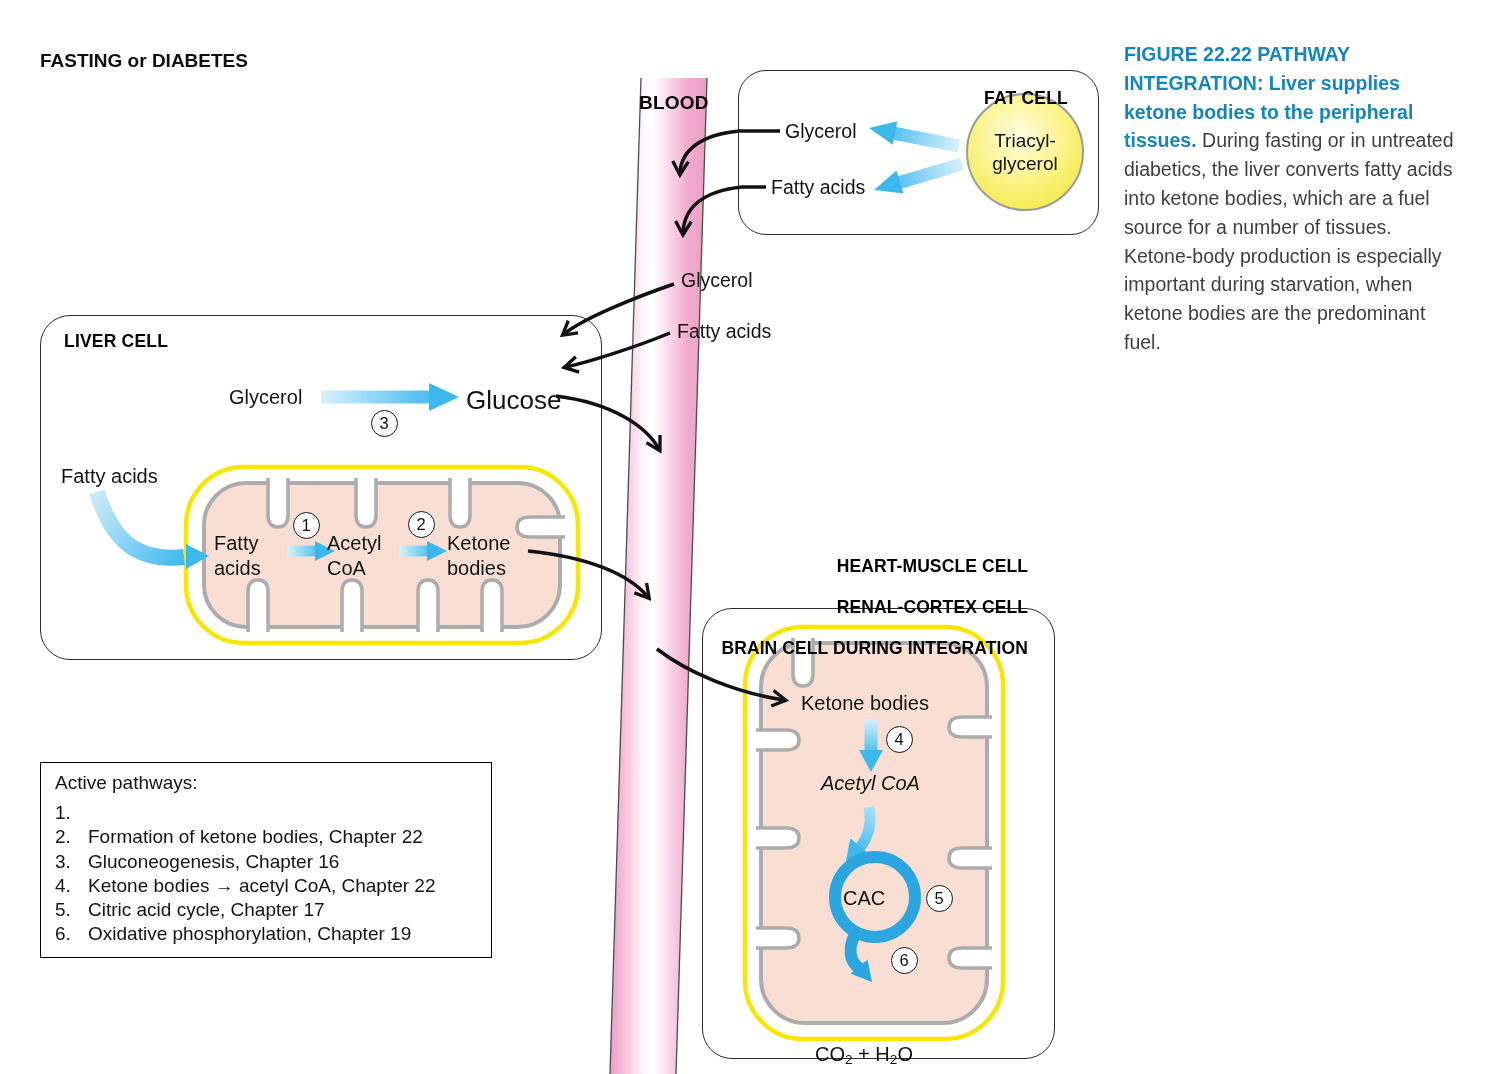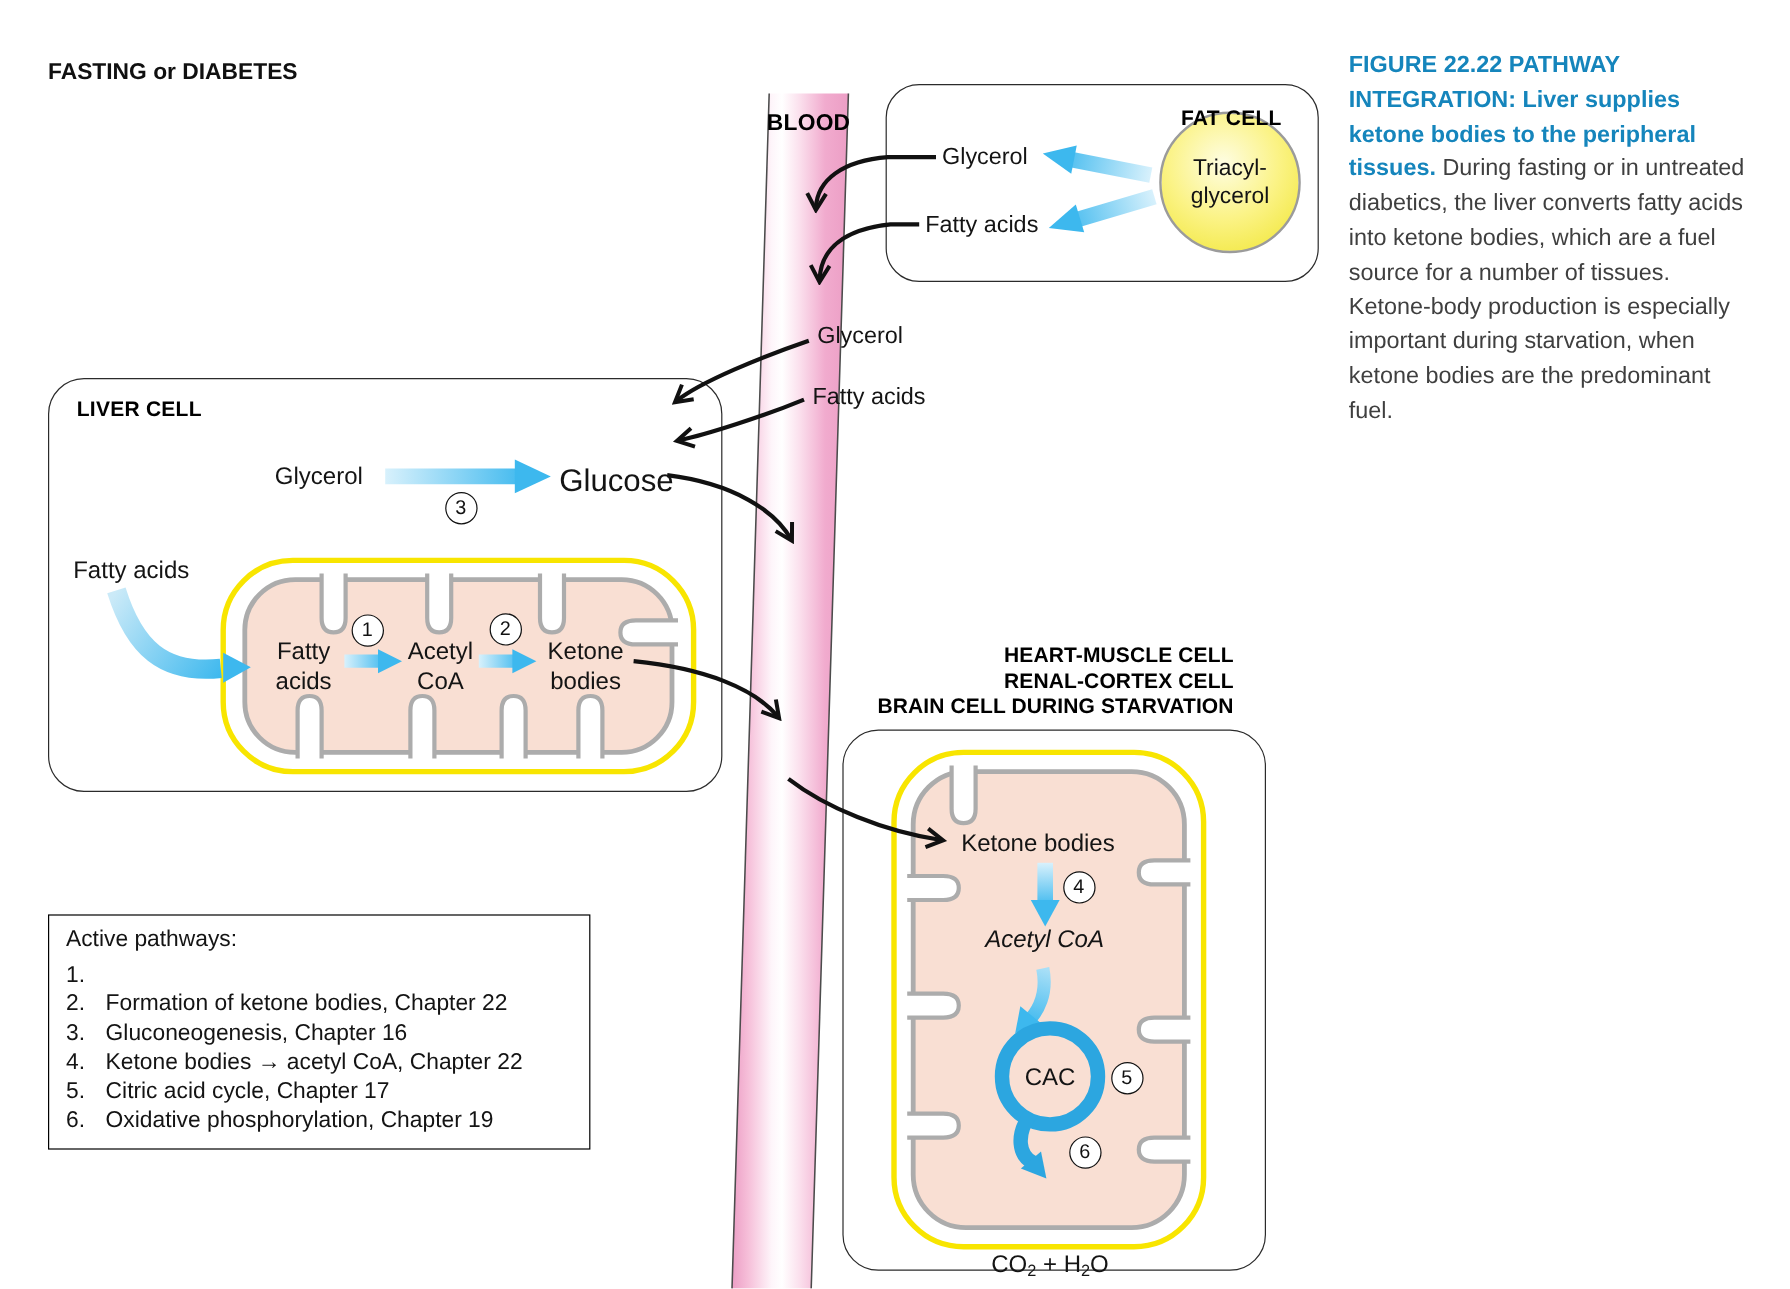--- a/index.html
+++ b/index.html
@@ -4,21 +4,21 @@
 <style>
   html,body{margin:0;padding:0;background:#fff;}
   #stage{
     position:relative;width:1492px;height:1074px;background:#fff;overflow:hidden;
     font-family:"Liberation Sans","DejaVu Sans",sans-serif;color:#1a1a1a;
   }
   .lbl{position:absolute;font-size:19.5px;line-height:1.12;color:#141414;white-space:nowrap;z-index:6;}
   .cell-title{position:absolute;font-size:17.5px;font-weight:700;color:#000;white-space:nowrap;z-index:6;letter-spacing:0.2px;margin-top:44px;}
   .cond-title{position:absolute;font-size:19px;font-weight:600;color:#101010;white-space:nowrap;z-index:6;}
   .cellbox{position:absolute;background:#fff;border:1.7px solid #2b2b2b;border-radius:30px;z-index:1;}
-  .centered2{position:absolute;text-align:center;font-size:20px;line-height:25px;color:#141414;z-index:6;}
+  .centered2{position:absolute;text-align:left;font-size:20px;line-height:25px;color:#141414;z-index:6;}
   .circ{
     position:absolute;width:25px;height:25px;border:1.6px solid #111;border-radius:50%;
     background:#fff;display:flex;align-items:center;justify-content:center;
     font-size:16.5px;color:#111;z-index:7;
   }
   #triacyl-circle{
     position:absolute;left:966px;top:93px;width:114px;height:114px;border-radius:50%;
     background:radial-gradient(circle at 45% 36%, #FEFDE2 0%, #FBF386 48%, #EFE42C 100%);
     border:2.5px solid #9B9B9B;display:flex;flex-direction:column;align-items:center;justify-content:center;
     font-size:19px;line-height:23px;color:#141414;z-index:2;text-align:center;
@@ -26,21 +26,21 @@
   #pathways-box{
     position:absolute;left:40px;top:762px;width:452px;height:196px;border:1.7px solid #000;
     background:#fff;z-index:2;box-sizing:border-box;padding:9px 14px;
   }
   #pathways-title{font-size:19px;color:#141414;margin-bottom:7px;}
   .pw-row{display:flex;font-size:19px;line-height:24.3px;color:#141414;}
   .pw-num{width:33px;flex:0 0 33px;}
   #caption{position:absolute;left:1124px;top:40px;width:340px;font-size:19.5px;line-height:28.8px;color:#3f3f3f;z-index:6;}
   .cap-title{font-weight:700;}
   #heart-titles{position:absolute;left:700px;top:536px;width:328px;text-align:right;z-index:6;}
-  #heart-titles div{font-size:17.5px;font-weight:700;color:#000;line-height:21px;letter-spacing:0.1px;}
+  #heart-titles div{font-size:17.5px;font-weight:700;color:#000;line-height:21px;letter-spacing:0.1px;margin-top:20px;}
   svg{position:absolute;left:0;top:0;z-index:4;pointer-events:none;}
   .sub{font-size:68%;vertical-align:-0.22em;}
 </style>
 </head>
 <body>
 
 <div id="stage">
 
   <div class="cellbox" style="left:738px;top:70px;width:359px;height:163px;border-radius:28px;"></div>
   <div class="cellbox" style="left:40px;top:315px;width:560px;height:343px;"></div>
@@ -164,21 +164,21 @@
   </svg>
 
   <div class="cond-title" style="left:40px;top:50px;">FASTING or DIABETES</div>
   <div class="cell-title" style="left:639px;top:48px;font-size:19px;">BLOOD</div>
   <div class="cell-title" style="left:900px;top:44px;width:168px;text-align:right;">FAT CELL</div>
   <div class="cell-title" style="left:64px;top:287px;">LIVER CELL</div>
 
   <div id="heart-titles">
     <div>HEART-MUSCLE CELL</div>
     <div>RENAL-CORTEX CELL</div>
-    <div>BRAIN CELL DURING STARVATION</div>
+    <div>BRAIN CELL DURING INTEGRATION</div>
   </div>
 
   <div class="lbl" style="left:785px;top:121px;">Glycerol</div>
   <div class="lbl" style="left:771px;top:177px;">Fatty acids</div>
 
   <div class="lbl" style="left:681px;top:270px;">Glycerol</div>
   <div class="lbl" style="left:677px;top:321px;">Fatty acids</div>
 
   <div class="lbl" style="left:229px;top:386px;font-size:20px;">Glycerol</div>
   <div class="lbl" style="left:466px;top:386px;font-size:26px;">Glucose</div>

